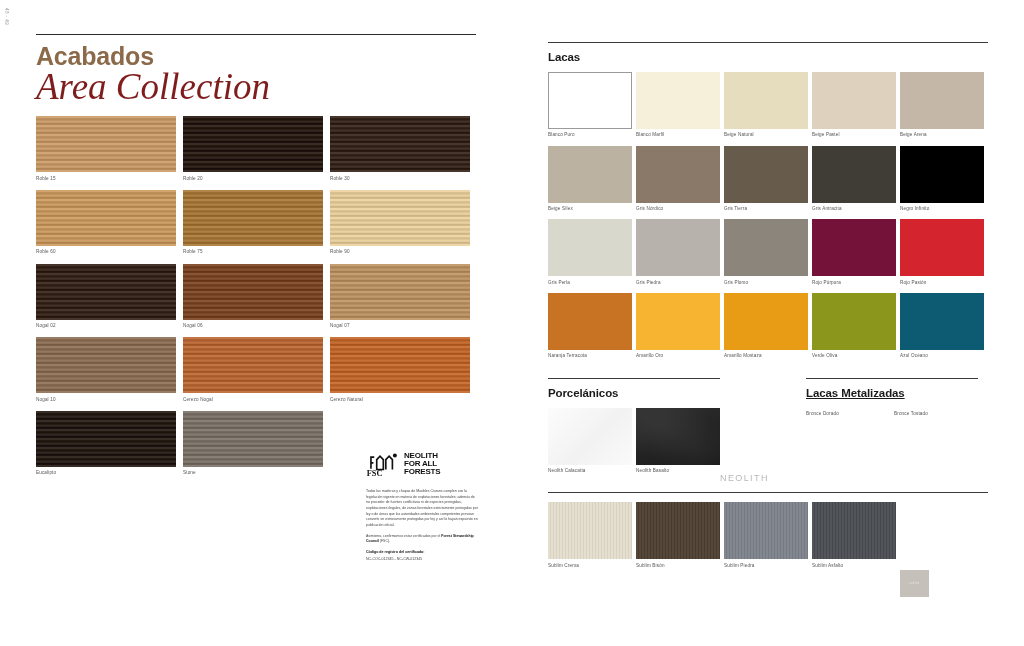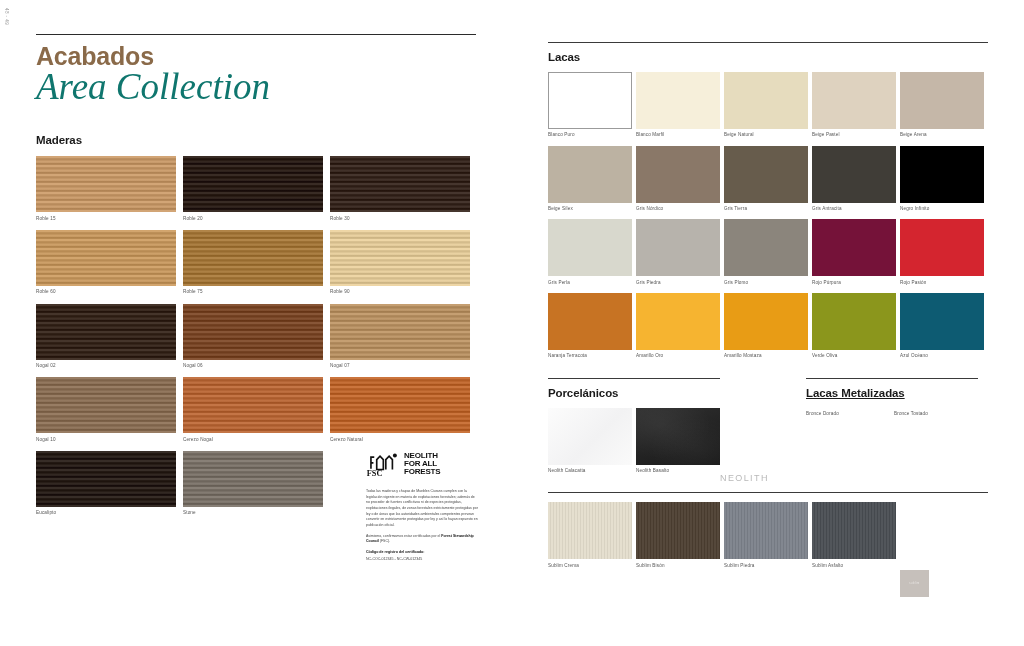--- a/index.html
+++ b/index.html
@@ -28,21 +28,21 @@
   .rule-thin { height: 1px; background: #3a3a3a; width: 100%; }
 
   
   .title-block { margin-top: 34px; }
   .title-kicker {
     font-size: 25px; font-weight: 700; color: #8a6a49;
     letter-spacing: -0.2px; line-height: 1.06; margin-top: 6px;
   }
   .title-main {
     font-family: "Liberation Serif", serif;
-    font-style: italic; font-size: 37px; color: #0f766e;
+    font-style: italic; font-size: 37px; color: #7f1d1d;
     line-height: 1.05; letter-spacing: 0px; margin-top: -2px;
   }
   .section-head {
     font-size: 11.5px; font-weight: 700; color: #1a1a1a;
     letter-spacing: -0.1px;
   }
 
   
   .grid { display: grid; }
   .grid-wood { grid-template-columns: repeat(3, 140px); column-gap: 7px; row-gap: 9px; }
@@ -96,21 +96,20 @@
 
   <div class="col-left">
 
     <div class="rule" style="margin-top:34px;"></div>
 
     <div class="title-block" style="margin-top:8px;">
       <div class="title-kicker">Acabados</div>
       <div class="title-main">Area Collection</div>
     </div>
 
-    <div class="section-head" style="margin-top:28px;">Maderas</div>
 
     <div class="grid grid-wood" id="grid-maderas" style="margin-top:10px;">
         <div class="sw">
           <div class="chip wood" style="background-color: rgb(199, 154, 107); background-image: repeating-linear-gradient(rgb(199, 154, 107) 0px, rgb(221, 176, 129) 1px, rgb(199, 154, 107) 2px, rgb(179, 134, 87) 3px, rgb(199, 154, 107) 5px, rgb(211, 166, 119) 6px, rgb(165, 120, 73) 8px, rgb(199, 154, 107) 9px), linear-gradient(rgb(221, 176, 129) 0%, rgb(199, 154, 107) 32%, rgb(179, 134, 87) 58%, rgb(199, 154, 107) 78%, rgb(211, 166, 119) 100%);"></div>
           <div class="cap">Roble 15</div>
         </div>
         <div class="sw">
           <div class="chip wood" style="background-color: rgb(46, 33, 26); background-image: repeating-linear-gradient(rgb(46, 33, 26) 0px, rgb(68, 55, 48) 1px, rgb(46, 33, 26) 2px, rgb(26, 13, 6) 3px, rgb(46, 33, 26) 5px, rgb(58, 45, 38) 6px, rgb(12, 0, 0) 8px, rgb(46, 33, 26) 9px), linear-gradient(rgb(68, 55, 48) 0%, rgb(46, 33, 26) 32%, rgb(26, 13, 6) 58%, rgb(46, 33, 26) 78%, rgb(58, 45, 38) 100%);"></div>
           <div class="cap">Roble 20</div>
         </div>

